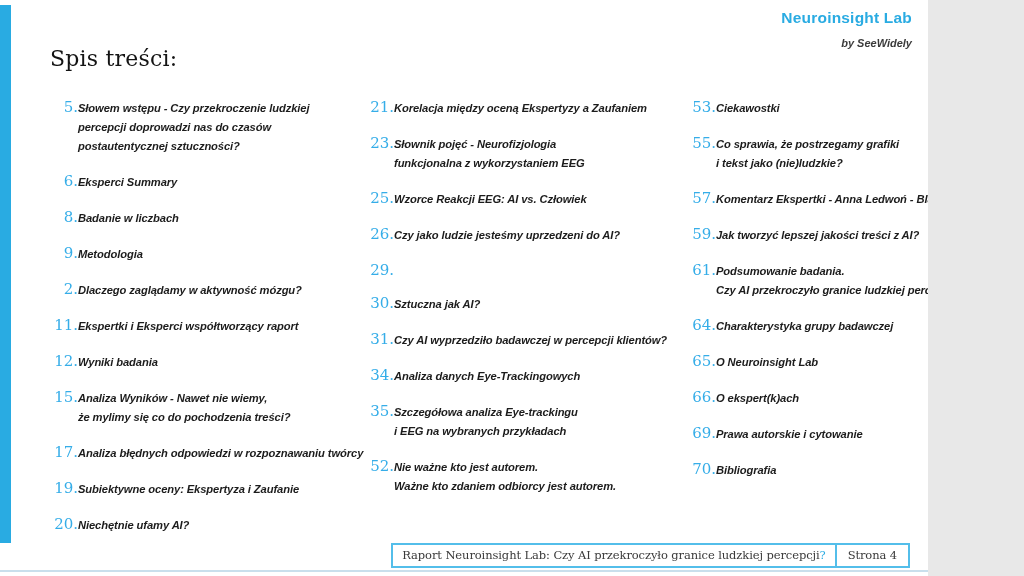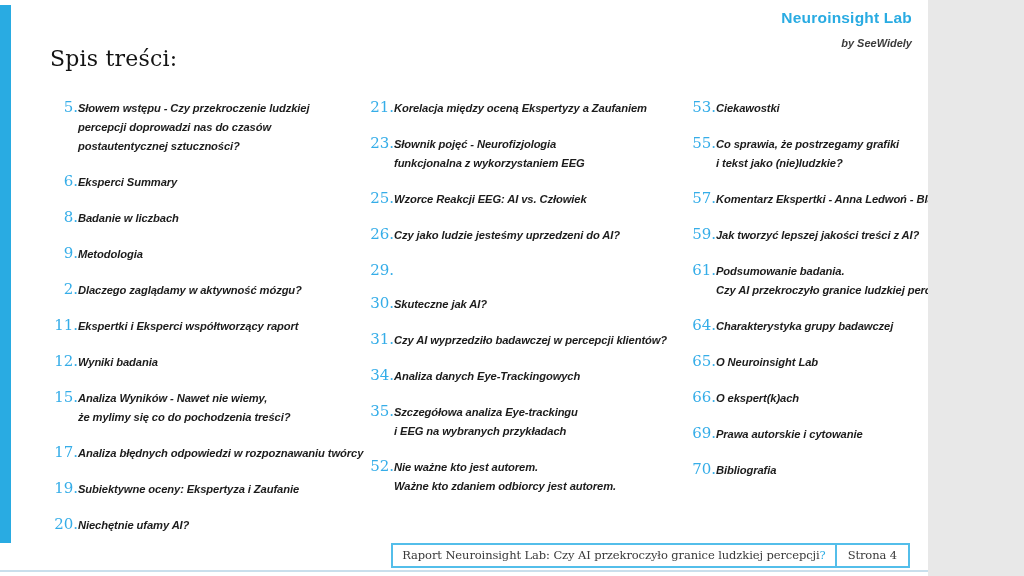--- a/index.html
+++ b/index.html
@@ -147,21 +147,21 @@
         </div>
         <div class="entry">
           <span class="num">26.</span>
           <span class="ttl">Czy jako ludzie jesteśmy uprzedzeni do AI?</span>
         </div>
         <div class="entry">
           <span class="num">29.</span>
         </div>
         <div class="entry">
           <span class="num">30.</span>
-          <span class="ttl">Skuteczne jak AI?</span>
+          <span class="ttl">Sztuczna jak AI?</span>
         </div>
         <div class="entry">
           <span class="num">31.</span>
           <span class="ttl">Czy AI wyprzedziło badawczej w percepcji klientów?</span>
         </div>
         <div class="entry">
           <span class="num">34.</span>
           <span class="ttl">Analiza danych Eye-Trackingowych</span>
         </div>
         <div class="entry">

